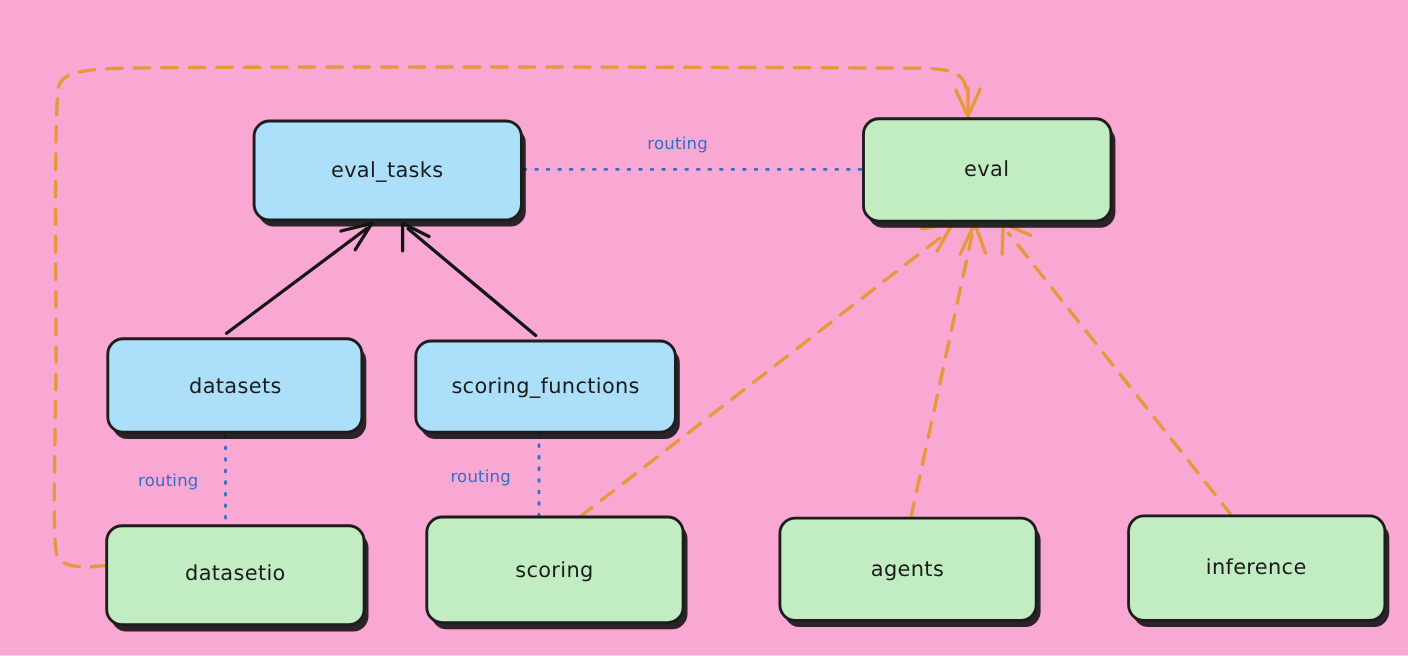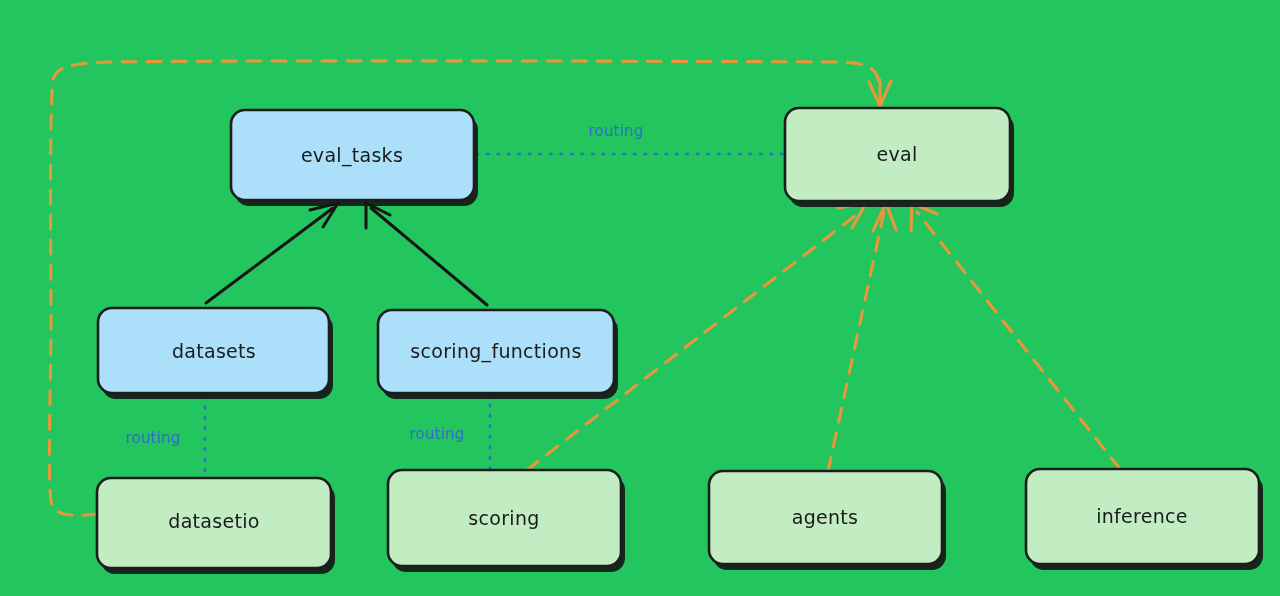--- a/index.html
+++ b/index.html
@@ -8,21 +8,21 @@
     padding: 0;
     background: #ffffff;
   }
   body {
     font-family: "DejaVu Sans", sans-serif;
   }
   #canvas {
     position: relative;
     width: 1280px;
     height: 596px;
-    background: #22c55e;
+    background: #f9a8d4;
     overflow: hidden;
   }
   #diagram-svg {
     position: absolute;
     left: 0;
     top: 0;
     width: 1280px;
     height: 596px;
   }
   .node-label {

